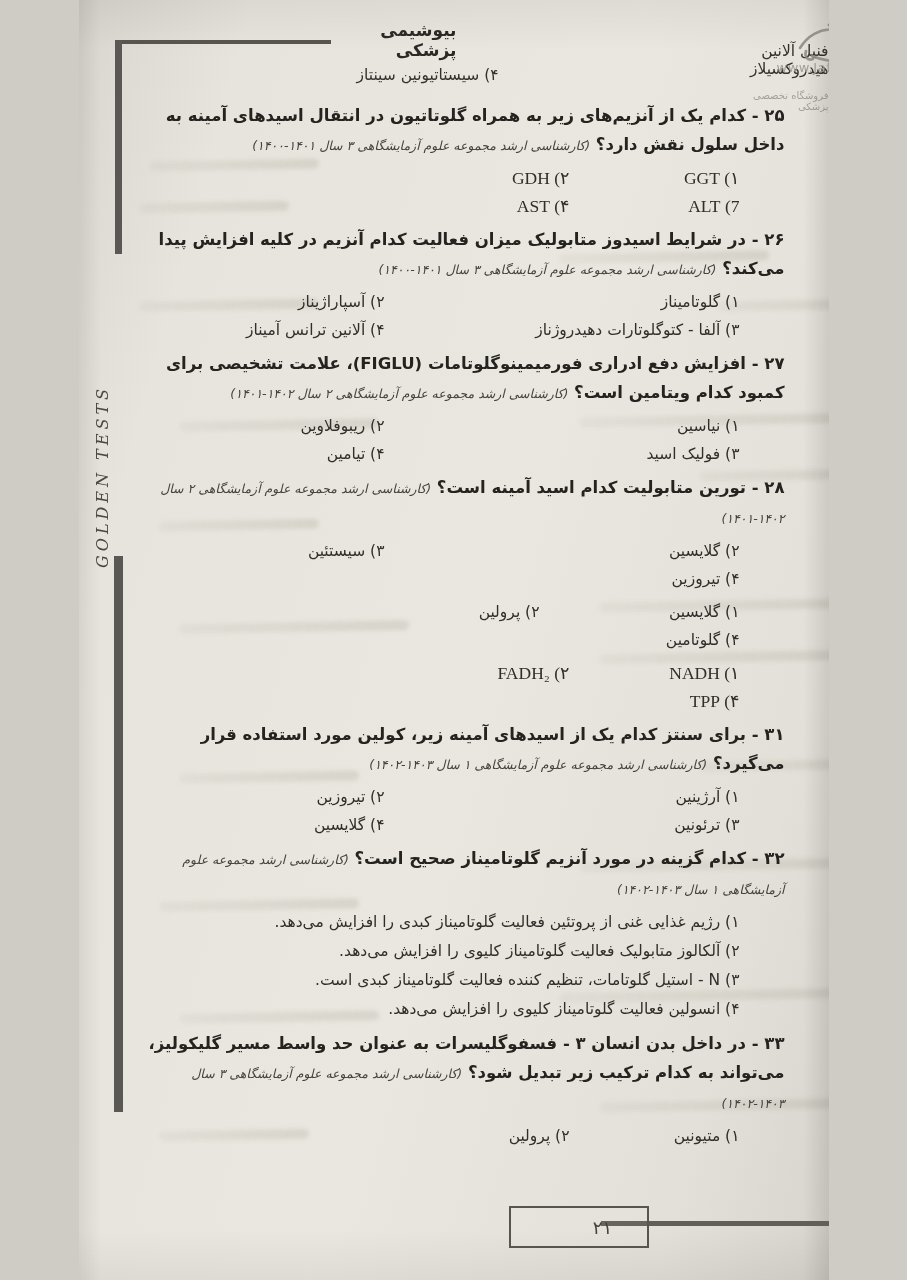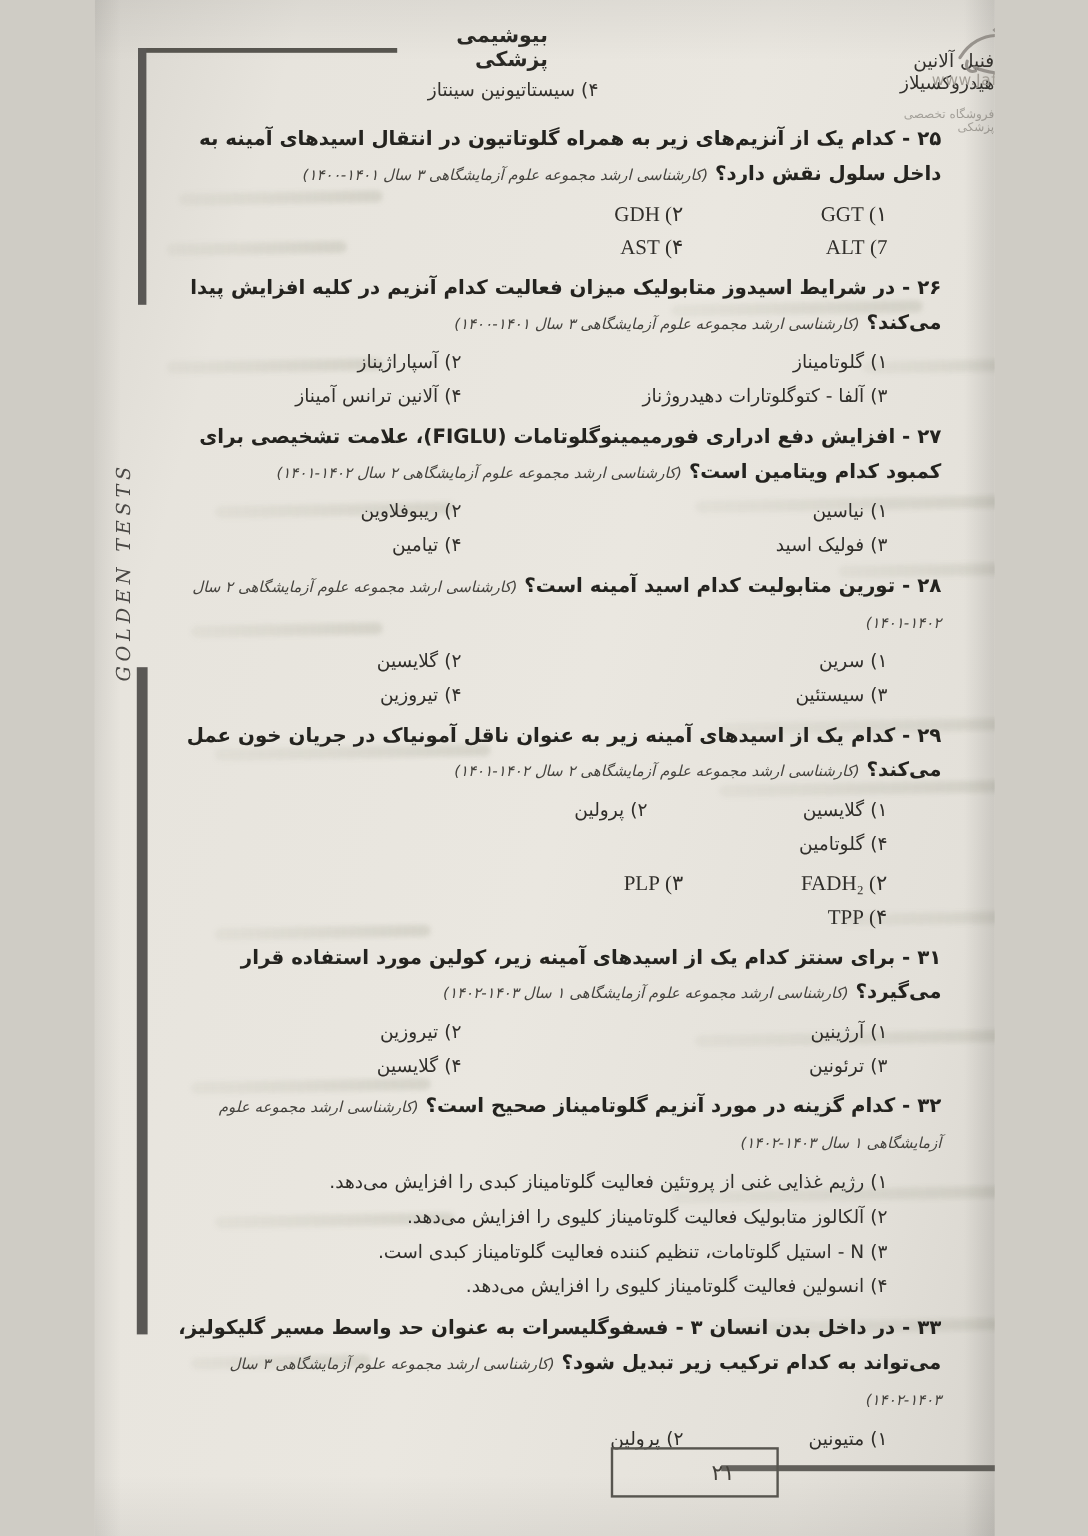--- a/index.html
+++ b/index.html
@@ -160,43 +160,38 @@
           <div class="opt">۴) تیامین</div>
         </div>
   </div>
 
   <div class="q">
     <p class="q-head">
       <span class="q-stem">۲۸ - تورین متابولیت کدام اسید آمینه است؟ </span>
       <span class="q-cite">(کارشناسی ارشد مجموعه علوم آزمایشگاهی ۲ سال ۱۴۰۲-۱۴۰۱)</span>
     </p>
     <div class="opts cols-wide">
-          <div class="opt">۱) سرین</div>
           <div class="opt">۲) گلایسین</div>
           <div class="opt">۳) سیستئین</div>
           <div class="opt">۴) تیروزین</div>
         </div>
   </div>
 
   <div class="q">
-    <p class="q-head">
-      <span class="q-stem">۲۹ - کدام یک از اسیدهای آمینه زیر به عنوان ناقل آمونیاک در جریان خون عمل می‌کند؟ </span>
-      <span class="q-cite">(کارشناسی ارشد مجموعه علوم آزمایشگاهی ۲ سال ۱۴۰۲-۱۴۰۱)</span>
-    </p>
     <div class="opts cols-mid">
           <div class="opt">۱) گلایسین</div>
           <div class="opt">۲) پرولین</div>
           <div class="opt">۴) گلوتامین</div>
         </div>
   </div>
 
   <div class="q">
     <div class="opts cols-narrow latin">
+          <div class="opt">۱) NADH</div>
           <div class="opt">۲) FADH₂</div>
-          <div class="opt">۳) PLP</div>
           <div class="opt">۴) TPP</div>
         </div>
   </div>
 
   <div class="q">
     <p class="q-head">
       <span class="q-stem">۳۱ - برای سنتز کدام یک از اسیدهای آمینه زیر، کولین مورد استفاده قرار می‌گیرد؟ </span>
       <span class="q-cite">(کارشناسی ارشد مجموعه علوم آزمایشگاهی ۱ سال ۱۴۰۳-۱۴۰۲)</span>
     </p>
     <div class="opts cols-wide">

